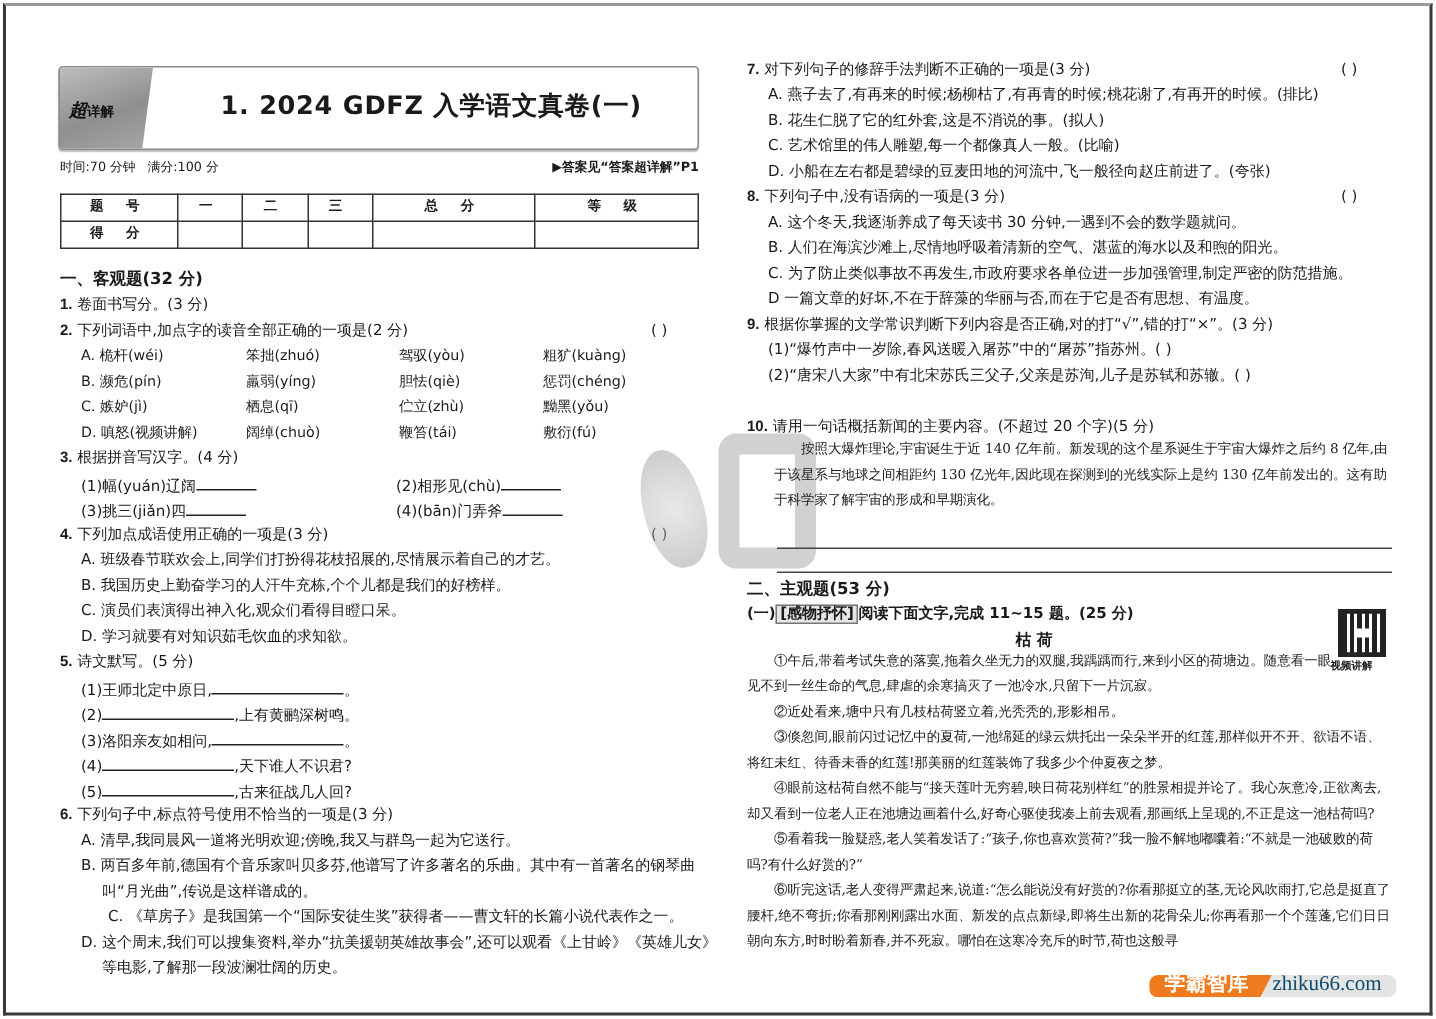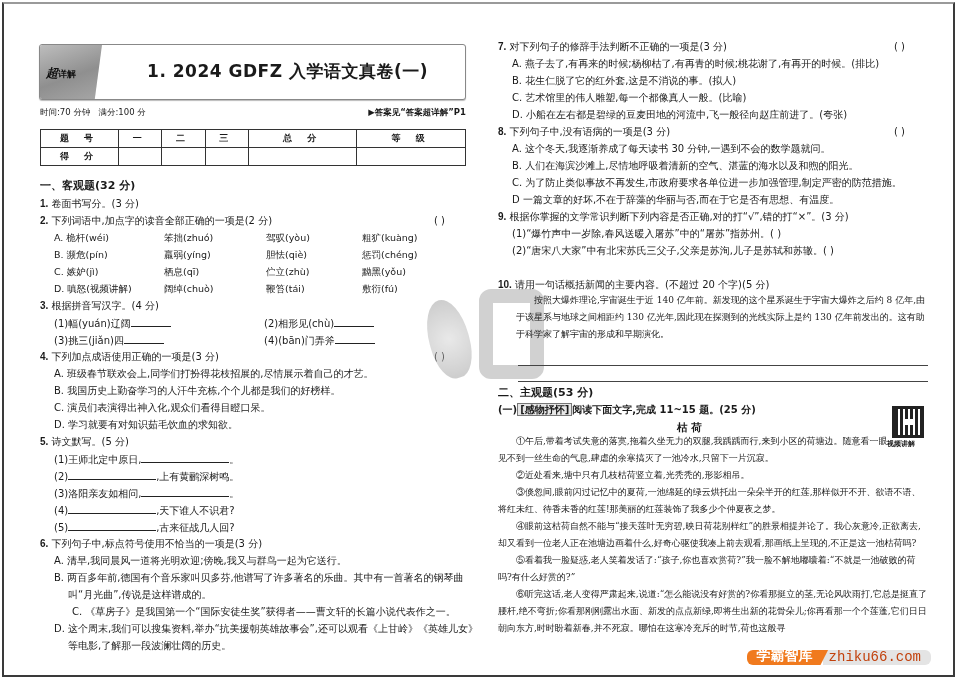--- a/index.html
+++ b/index.html
@@ -42,21 +42,21 @@
     #222; border: 3px solid #222; }
   .qr::after { content:""; position:absolute; left:9px; top:10px; width:10px; height:6px; background:#fff; }
   .qr-cap { position: absolute; left: 405px; top: 437px; font-size: 7px; font-weight: bold; }
 
   .watermark { position: absolute; left: 420px; top: 285px; width: 150px; height: 95px; pointer-events: none; opacity: 0.45; }
   .watermark .blob1 { position:absolute; left:5px; top:10px; width:40px; height:80px; border-radius: 50% 50% 45% 45%; background: radial-gradient(circle,#cfcfcf,#8a8a8a); transform: rotate(-15deg);}
   .watermark .blob2 { position:absolute; left:55px; top:0px; width:65px; height:90px; border: 14px solid #9a9a9a; border-radius: 12px; }
 
   .brand { position: absolute; right: 22px; bottom: 10px; height: 15px; display: flex; align-items: flex-end; font-size: 14px; border-radius: 6px; overflow: hidden; }
   .brand .cn { background: #f07a1e; color: #fff; font-weight: bold; padding: 2px 10px 0 10px; clip-path: polygon(0 0,100% 0,88% 100%,0 100%); padding-right: 18px; }
-  .brand .url { background: #e4e4e4; color: #c2410c; padding: 2px 10px 0 6px; margin-left: -8px; font-family: Liberation Mono, monospace; }
+  .brand .url { background: #e4e4e4; color: #0c4a6e; padding: 2px 10px 0 6px; margin-left: -8px; font-family: Liberation Serif, serif; }
 </style>
 </head>
 <body>
 
 <div class="frame">
 
   <div class="page left">
     <div class="banner">
       <div class="banner-tab">
         <div class="badge"><b>超</b><span>详解</span></div>

